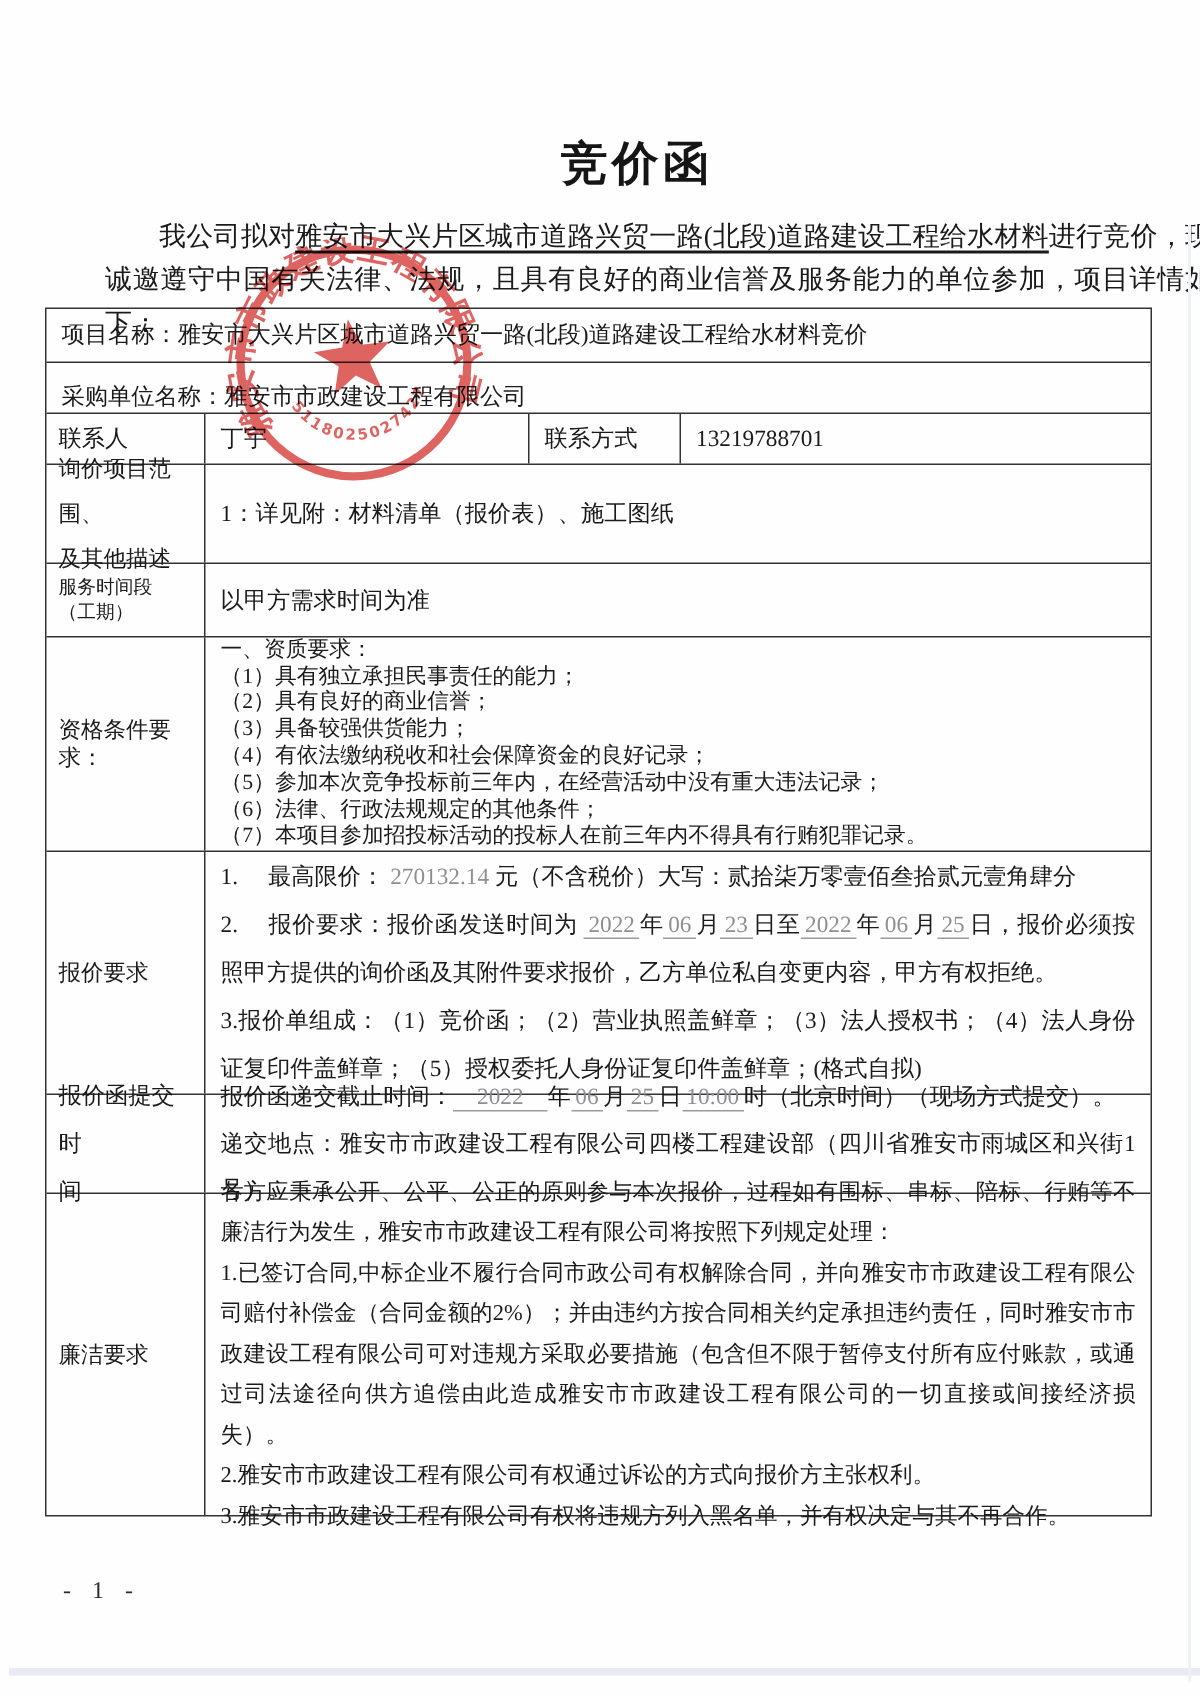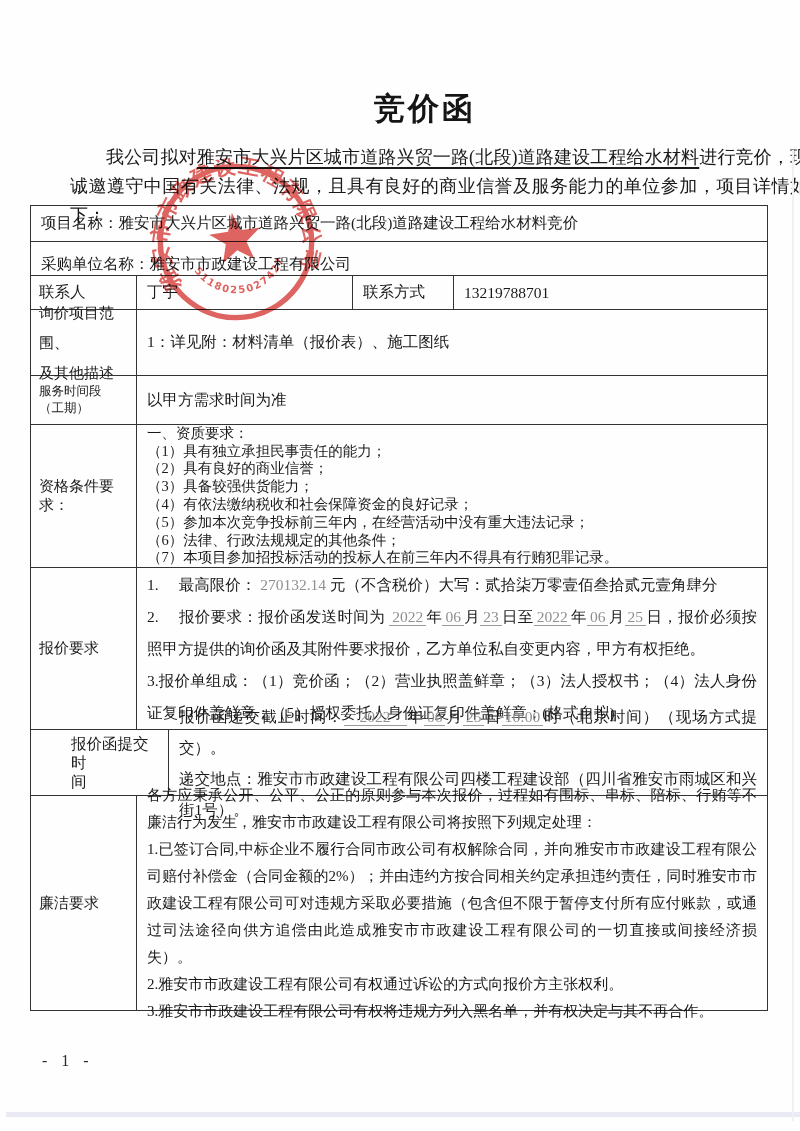--- a/index.html
+++ b/index.html
@@ -73,21 +73,21 @@
   .num-gap{margin-right:20px;}
   .fill-val{
     color:#8f8f93;
     border-bottom:1px solid #9a9a9a;
     padding:0 3px;
   }
   .fill-wide{padding:0 16px;}
   .amount{color:#8f8f93;padding:0 4px;}
   .sub-line{margin:0;font-size:15.5px;line-height:31px;text-align:justify;}
   .integ-p{margin:0;font-size:15px;line-height:27px;text-align:justify;}
-  .lbl-sub{line-height:19px;font-size:15.5px;margin-left:32px;}
+  .lbl-sub{line-height:32px;font-size:15.5px;}
   
   .stamp{
     position:absolute;
     left:148px;top:158px;
     width:176px;height:168px;
     transform:rotate(-8deg);
     opacity:0.82;
     mix-blend-mode:multiply;
     pointer-events:none;
     z-index:5;

